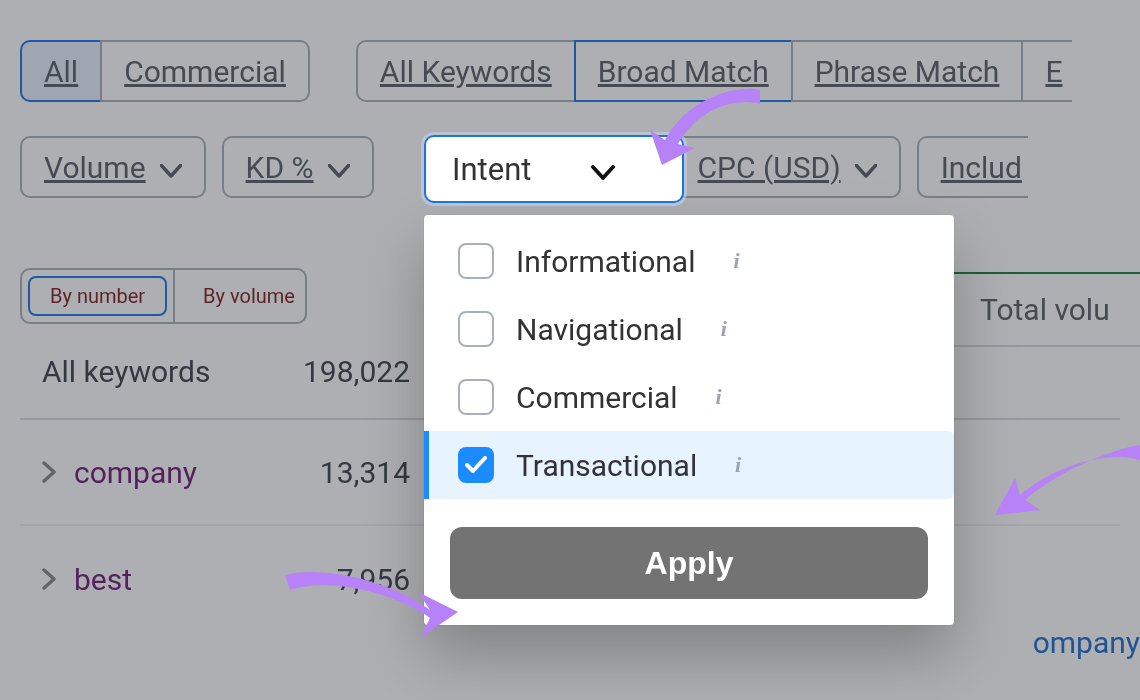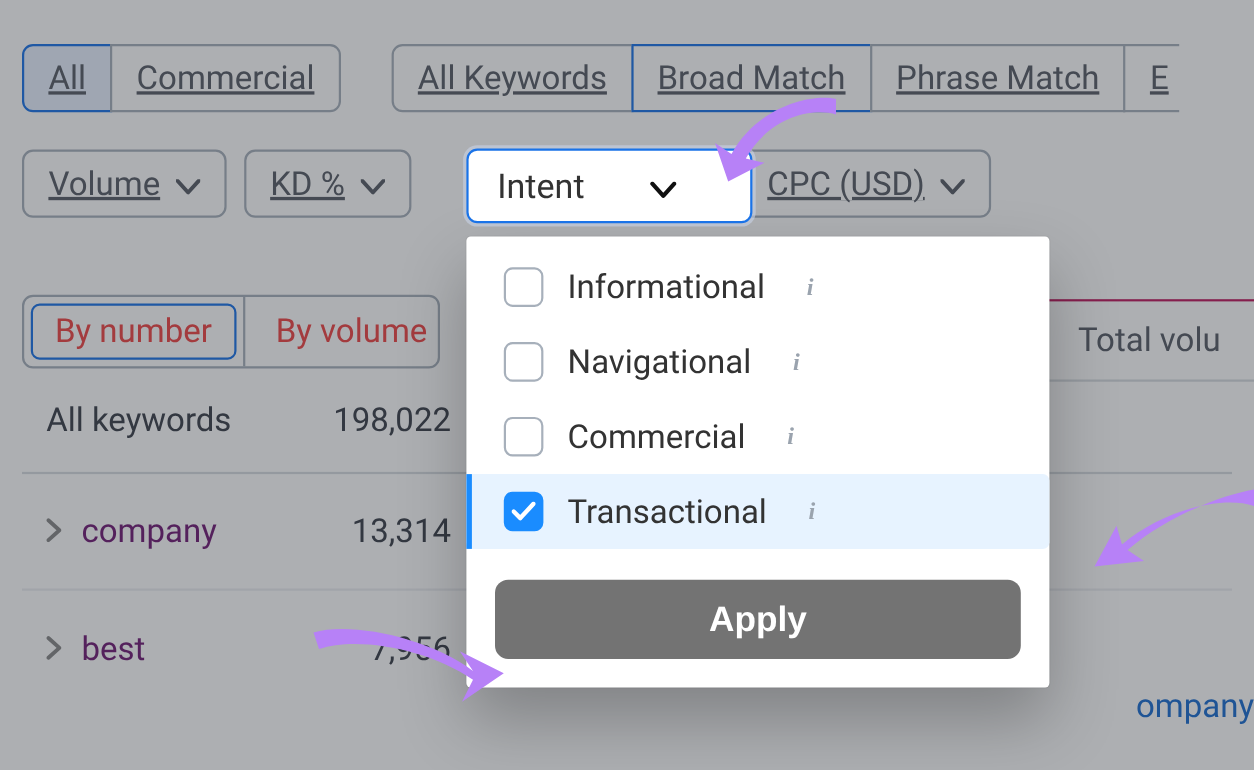--- a/index.html
+++ b/index.html
@@ -42,35 +42,35 @@
   .pill.group-seg {
     border-radius: 0;
     margin-left: -2px;
   }
   .pill.group-seg.first { border-top-left-radius:10px; border-bottom-left-radius:10px; margin-left:0; }
   .pill.group-seg.last-open { border-right: none; }
 
   .chev { margin-left: 14px; }
 
   .tabwrap { position:relative; display:inline-flex; border:2px solid #a7b0bb; border-radius:10px; margin-top:25px; overflow:visible;}
-  .tabitem{ padding:14px 28px; font-size:30px; color:#ef4444; border-right:2px solid #a7b0bb; cursor:pointer;}
+  .tabitem{ padding:14px 28px; font-size:20px; color:#7f1d1d; border-right:2px solid #a7b0bb; cursor:pointer;}
   .tabitem:last-child{border-right:none;}
   .tabitem.inner-sel{
     position:relative;
   }
   .tabitem.inner-sel::after{
     content:""; position:absolute; inset:6px; border:2px solid #1a73e8; border-radius:8px; pointer-events:none;
   }
 
   .right-fragment{
     position:absolute;
     right:0; top:272px;
     font-size:30px; color:#575c66;
     padding: 18px 0 18px 30px;
-    border-top:2px solid #be185d;
+    border-top:2px solid #15803d;
     border-bottom:2px solid #d7dbe0;
     width: 190px;
     text-align:left;
   }
 
   .table-area{ margin-top: 22px; border-top:2px solid #d7dbe0; }
   .trow{ display:flex; align-items:center; height:106px; border-bottom:2px solid #eceef1; font-size:30px;}
   .trow .kcell{ flex:0 0 250px; padding-left:22px; color:#701a75; display:flex; align-items:center; gap:18px;}
   .trow .vcell{ flex:0 0 180px; text-align:right; padding-right:40px; color:#3a3f4a;}
   .trow .chev-r { color:#888;}
@@ -201,20 +201,23 @@
 
     <span style="width:268px;height:62px;visibility:hidden"></span>
     <span class="pill">
       <span>CPC (USD)</span>
       <span class="chev">
         <svg width="22" height="14" viewBox="0 0 22 14">
             <path d="M1 1 L11 12 L21 1" stroke="#575c66" stroke-width="3.5" fill="none" stroke-linecap="round" stroke-linejoin="round"></path>
           </svg>
       </span>
     </span>
+    <span class="pill" style="border-top-right-radius:0;border-bottom-right-radius:0;border-right:none;padding-right:6px">
+      <span>Includ</span>
+    </span>
   </div>
 
   
   <div class="tabwrap" style="margin-top:40px;">
     <div class="tabitem inner-sel">By number</div>
     <div class="tabitem" style="padding-right:10px;border-right:none">By volume</div>
   </div>
 
   
   <div class="table-area" style="margin-top:0; border-top:none;">

